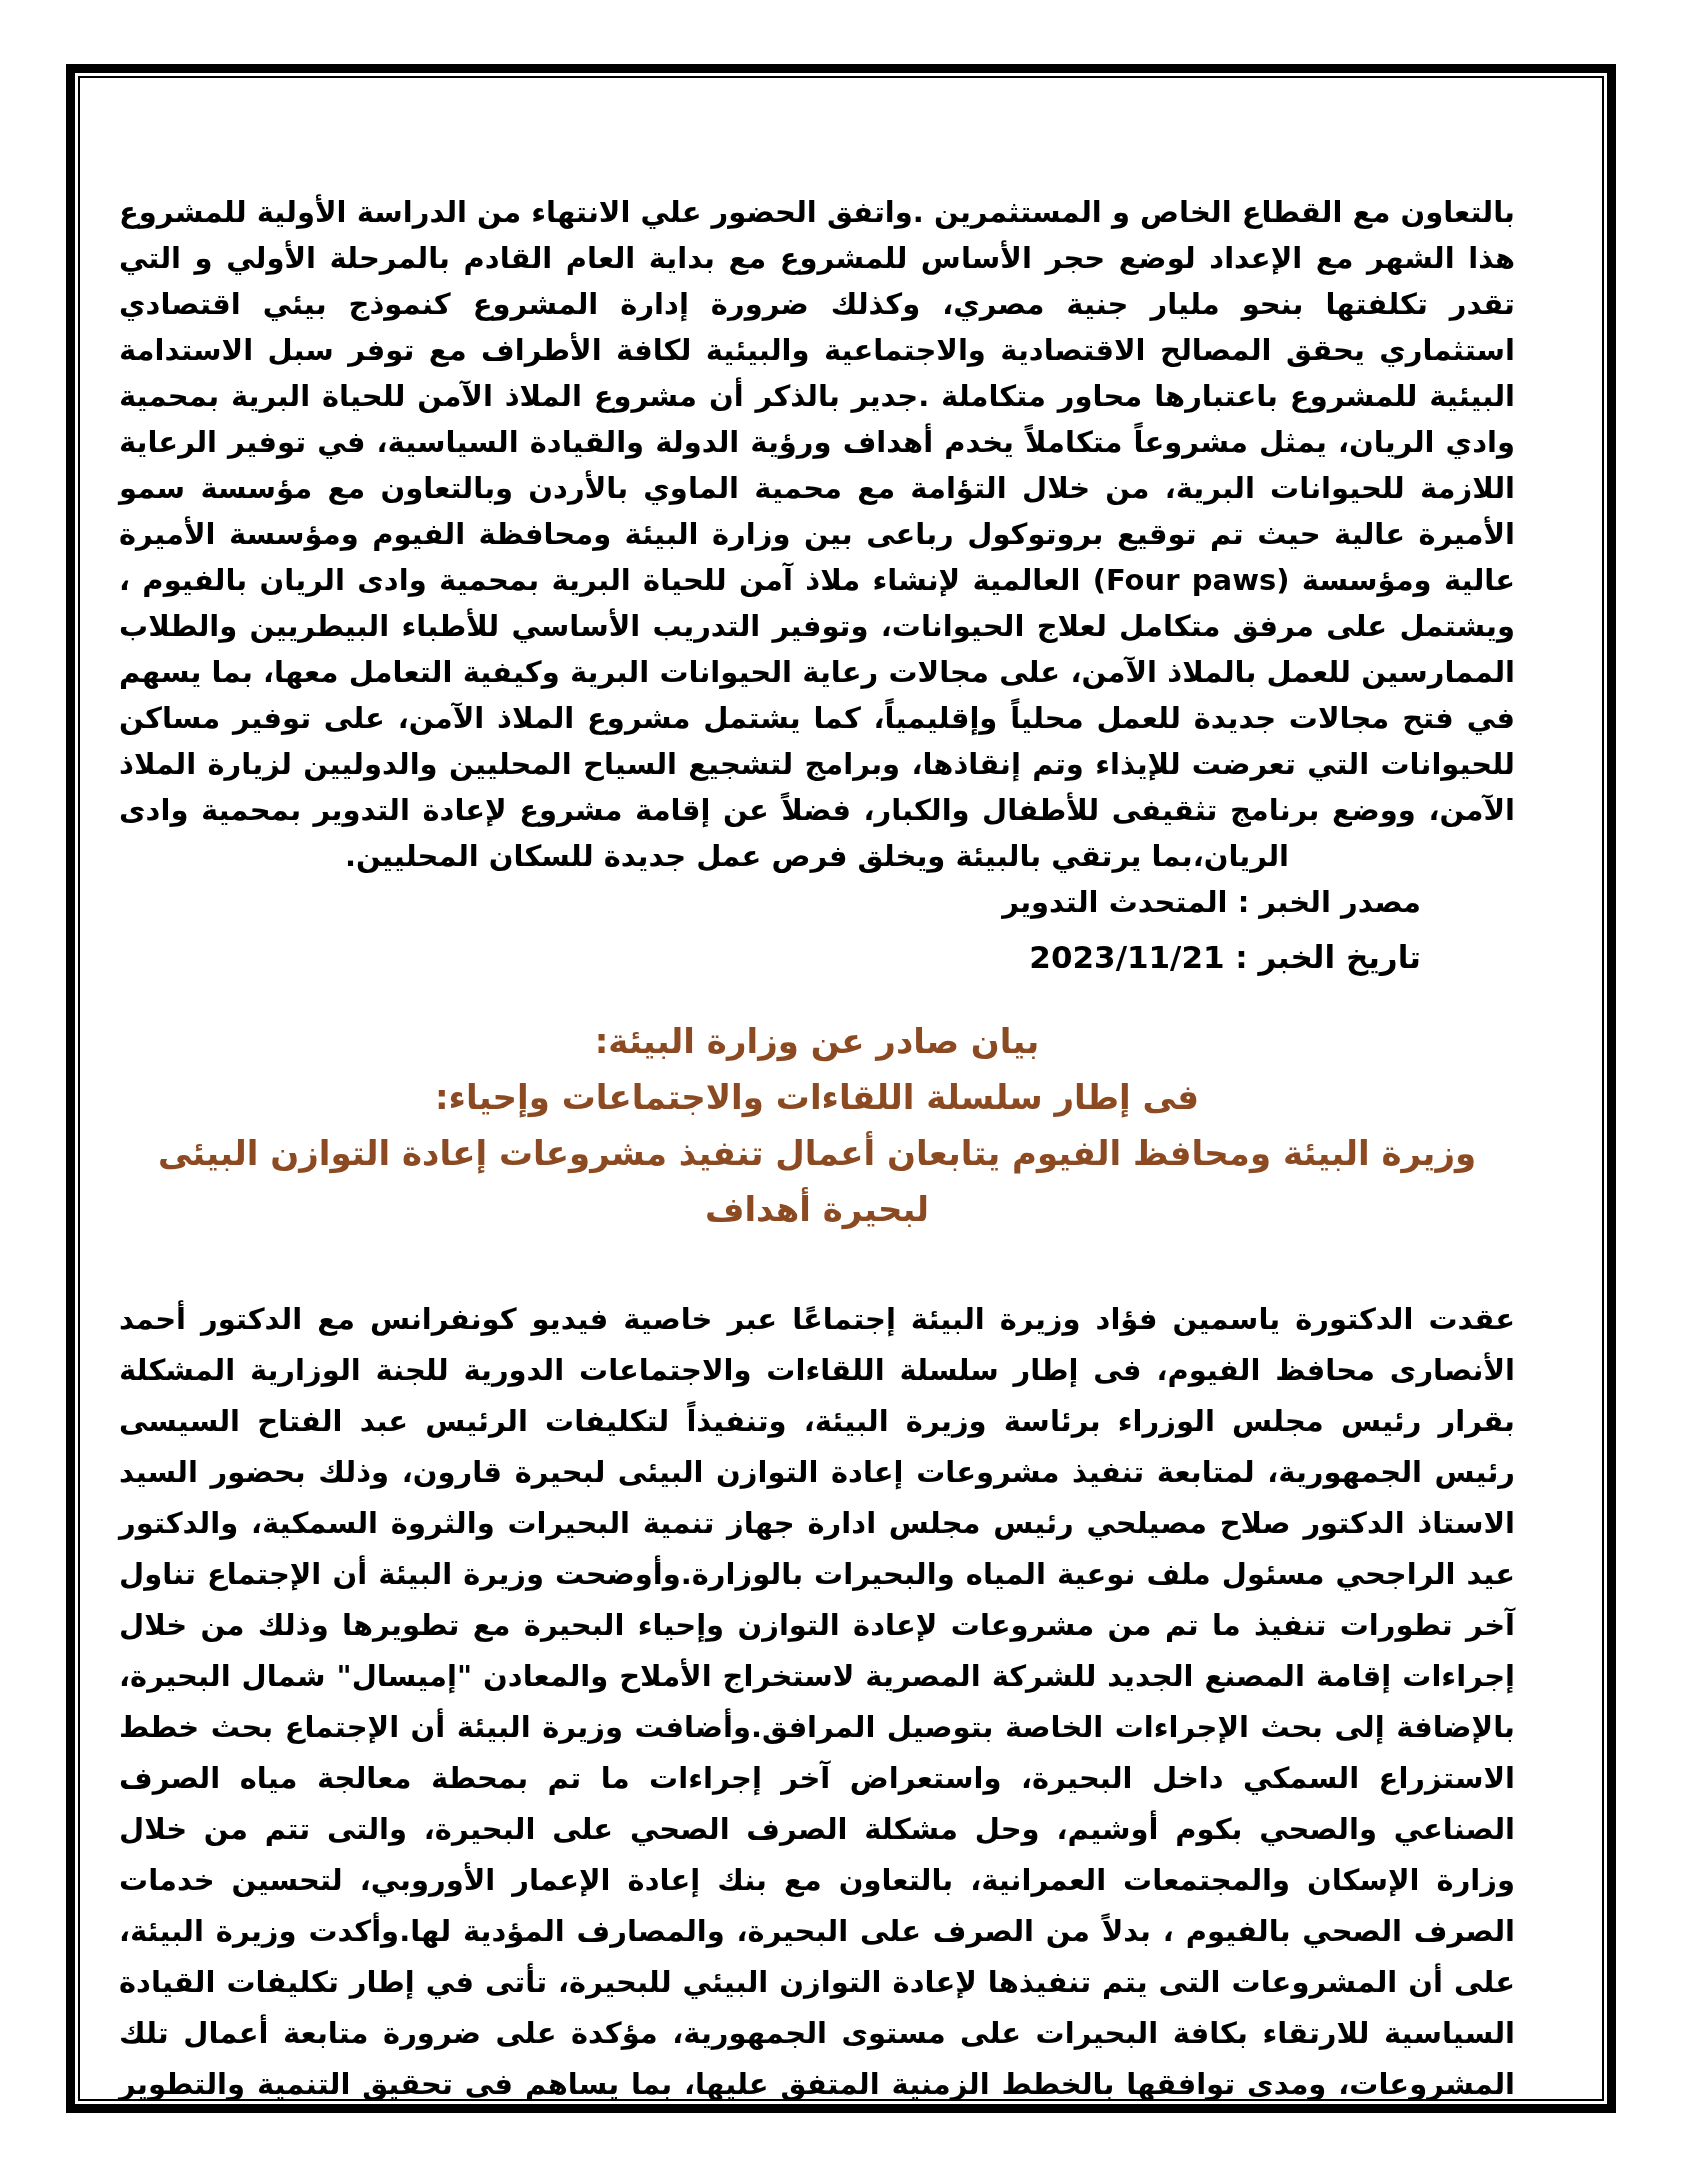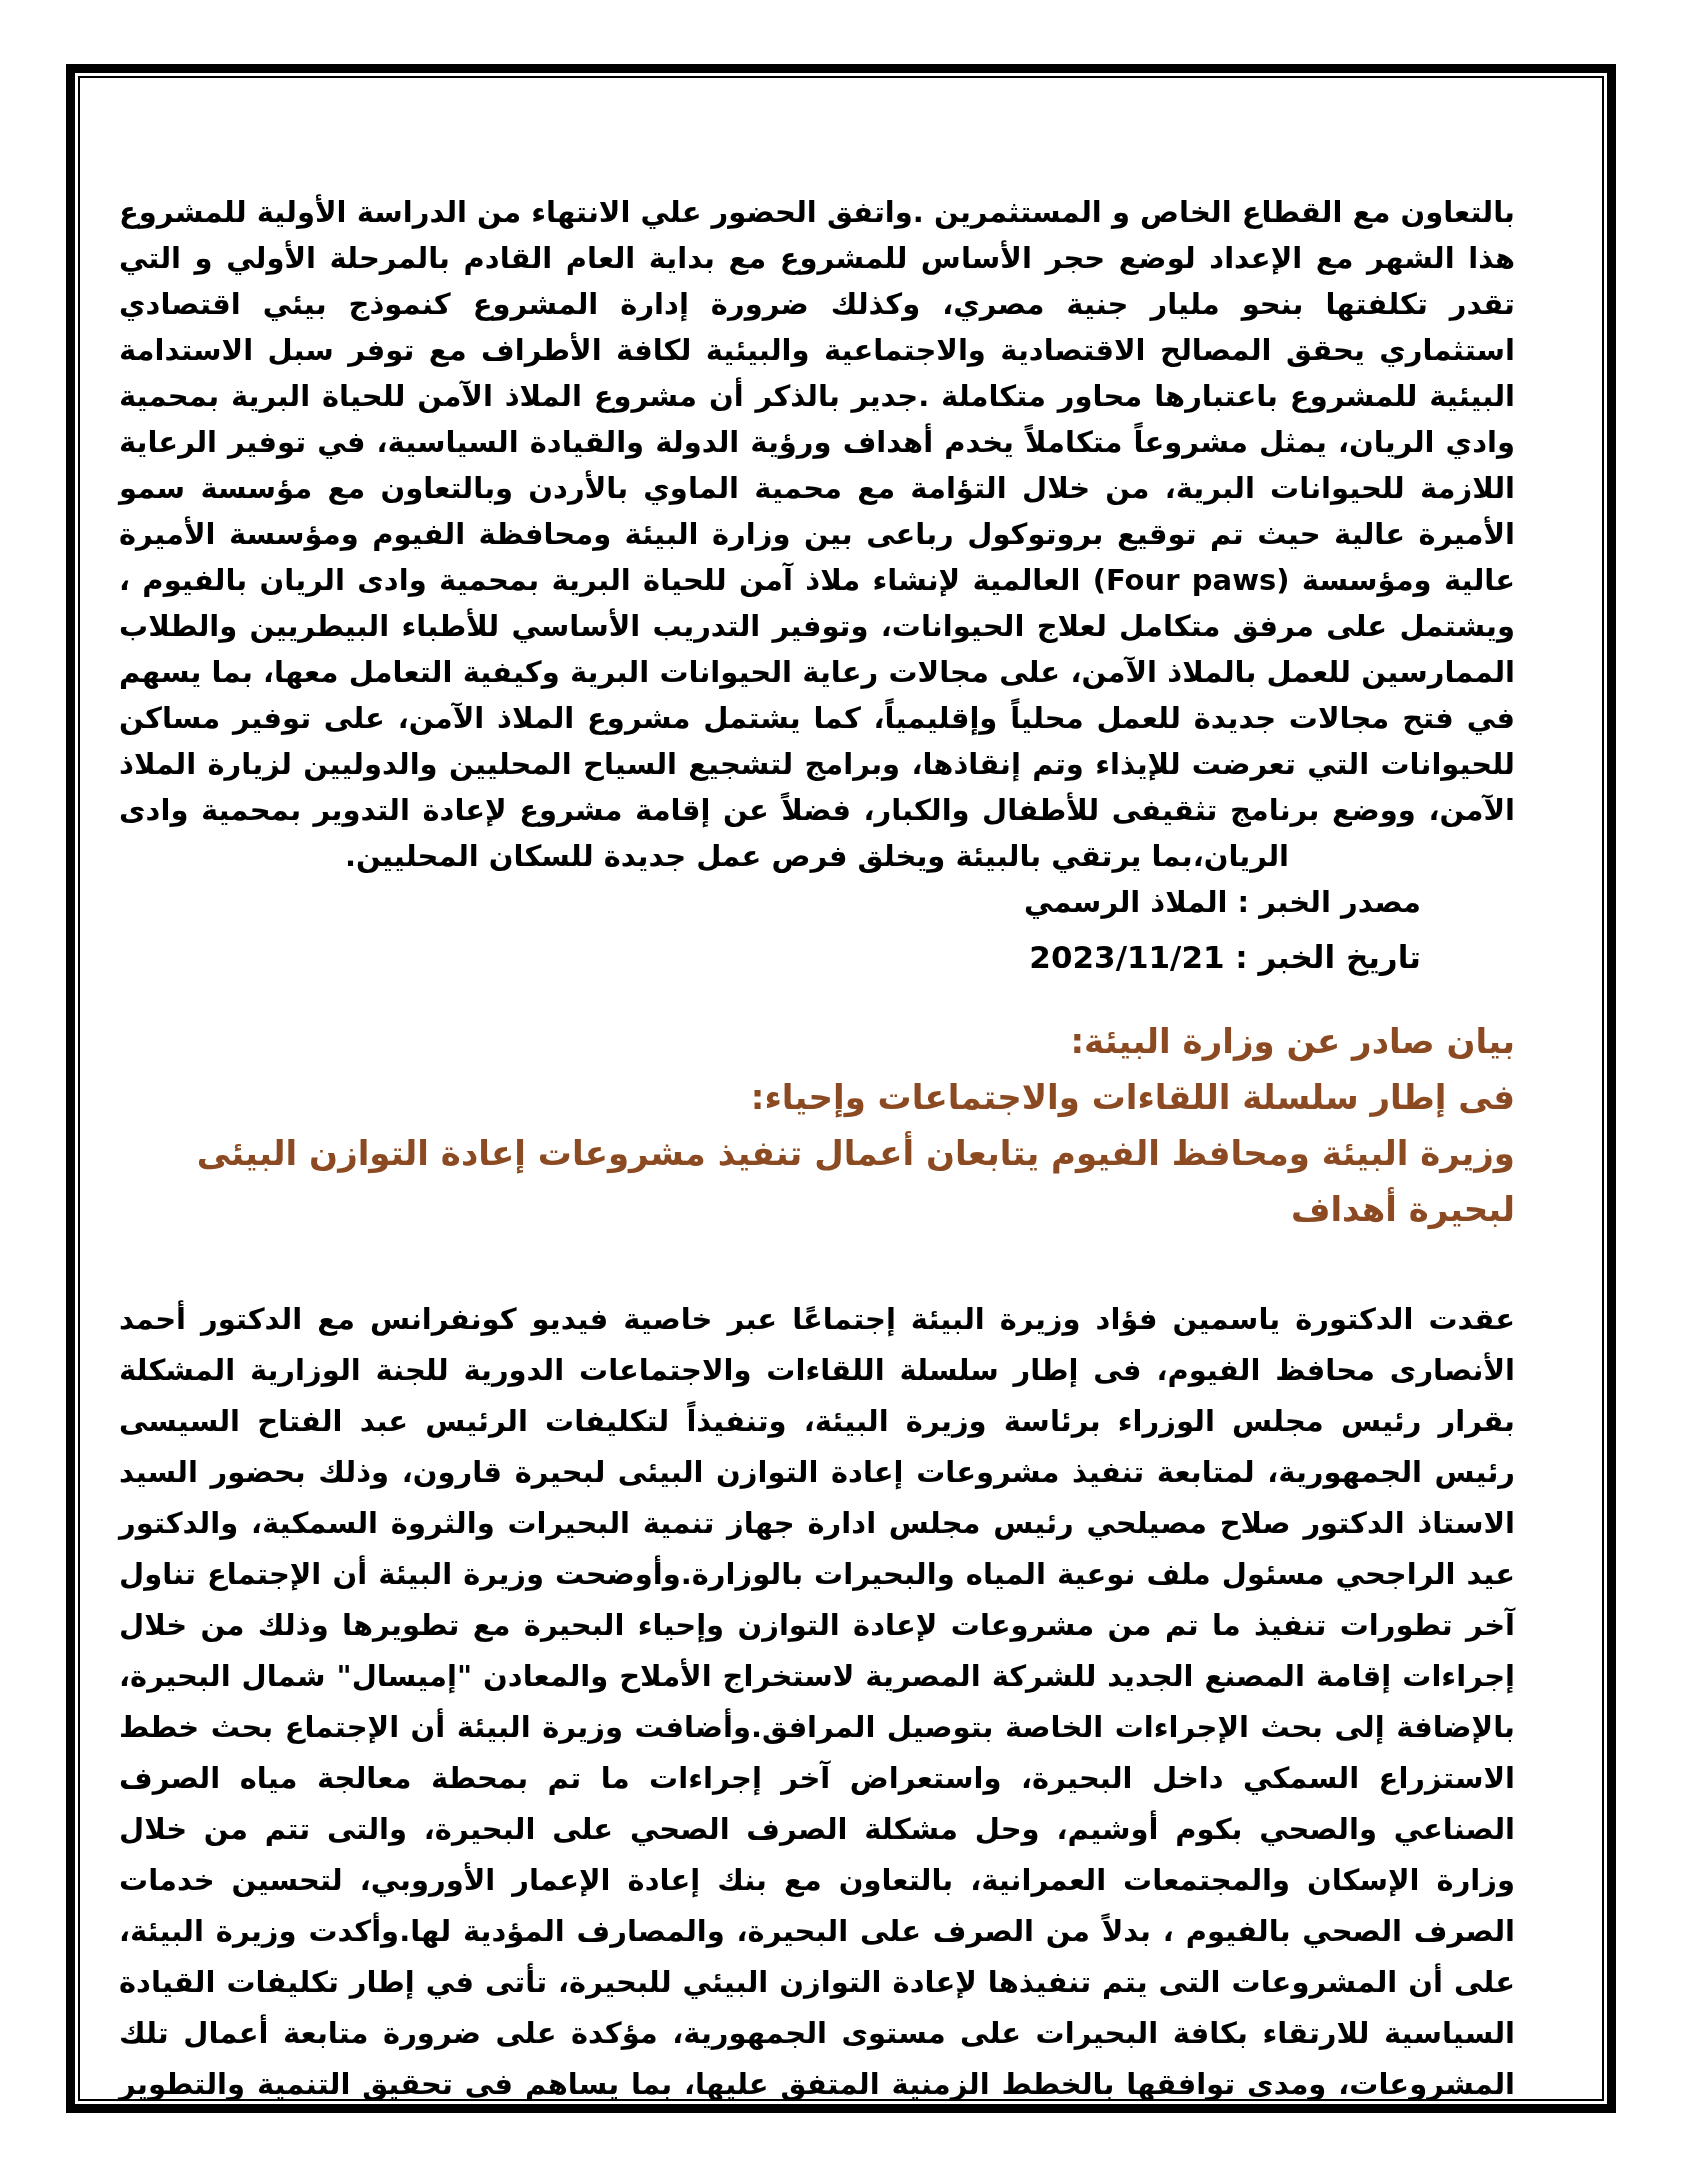--- a/index.html
+++ b/index.html
@@ -61,20 +61,21 @@
   .source-line { padding-left: 0; padding-right: 94px; }
   .date-line {
     font-size: 31px;
     line-height: 48px;
     text-align: right;
     padding-right: 94px;
     margin-top: 8px;
   }
   .headings {
     margin-top: 32px;
+    text-align: center;
     color: #8B4A21;
     font-size: 34px;
     line-height: 56px;
     font-weight: bold;
   }
   .par2 {
     margin-top: 57px;
     font-size: 29px;
     line-height: 51px;
     text-align: justify;
@@ -84,21 +85,21 @@
 </head>
 <body>
 
 <div class="page">
   <div class="frame-outer">
     <div class="frame-inner">
       <div class="content">
 
         <p class="par par1">بالتعاون مع القطاع الخاص و المستثمرين .واتفق الحضور علي الانتهاء من الدراسة الأولية للمشروع هذا الشهر مع الإعداد لوضع حجر الأساس للمشروع مع بداية العام القادم بالمرحلة الأولي و التي تقدر تكلفتها بنحو مليار جنية مصري، وكذلك ضرورة إدارة المشروع كنموذج بيئي اقتصادي استثماري يحقق المصالح الاقتصادية والاجتماعية والبيئية لكافة الأطراف مع توفر سبل الاستدامة البيئية للمشروع باعتبارها محاور متكاملة .جدير بالذكر أن مشروع الملاذ الآمن للحياة البرية بمحمية وادي الريان، يمثل مشروعاً متكاملاً يخدم أهداف ورؤية الدولة والقيادة السياسية، في توفير الرعاية اللازمة للحيوانات البرية، من خلال التؤامة مع محمية الماوي بالأردن وبالتعاون مع مؤسسة سمو الأميرة عالية حيث تم توقيع بروتوكول رباعى بين وزارة البيئة ومحافظة الفيوم ومؤسسة الأميرة عالية ومؤسسة (Four paws) العالمية لإنشاء ملاذ آمن للحياة البرية بمحمية وادى الريان بالفيوم ، ويشتمل على مرفق متكامل لعلاج الحيوانات، وتوفير التدريب الأساسي للأطباء البيطريين والطلاب الممارسين للعمل بالملاذ الآمن، على مجالات رعاية الحيوانات البرية وكيفية التعامل معها، بما يسهم في فتح مجالات جديدة للعمل محلياً وإقليمياً، كما يشتمل مشروع الملاذ الآمن، على توفير مساكن للحيوانات التي تعرضت للإيذاء وتم إنقاذها، وبرامج لتشجيع السياح المحليين والدوليين لزيارة الملاذ الآمن، ووضع برنامج تثقيفى للأطفال والكبار، فضلاً عن إقامة مشروع لإعادة التدوير بمحمية وادى الريان،بما يرتقي بالبيئة ويخلق فرص عمل جديدة للسكان المحليين.</p>
 
-        <p class="par source-line">مصدر الخبر : الملاذ الرسمي</p>
+        <p class="par source-line">مصدر الخبر : المتحدث التدوير</p>
 
         <p class="par date-line">تاريخ الخبر : 2023/11/21</p>
 
         <div class="headings">
           <div class="h-line">بيان صادر عن وزارة البيئة:</div>
           <div class="h-line">فى إطار سلسلة اللقاءات والاجتماعات وإحياء:</div>
           <div class="h-line">وزيرة البيئة ومحافظ الفيوم يتابعان أعمال تنفيذ مشروعات إعادة التوازن البيئى</div>
           <div class="h-line">لبحيرة أهداف</div>
         </div>
 

